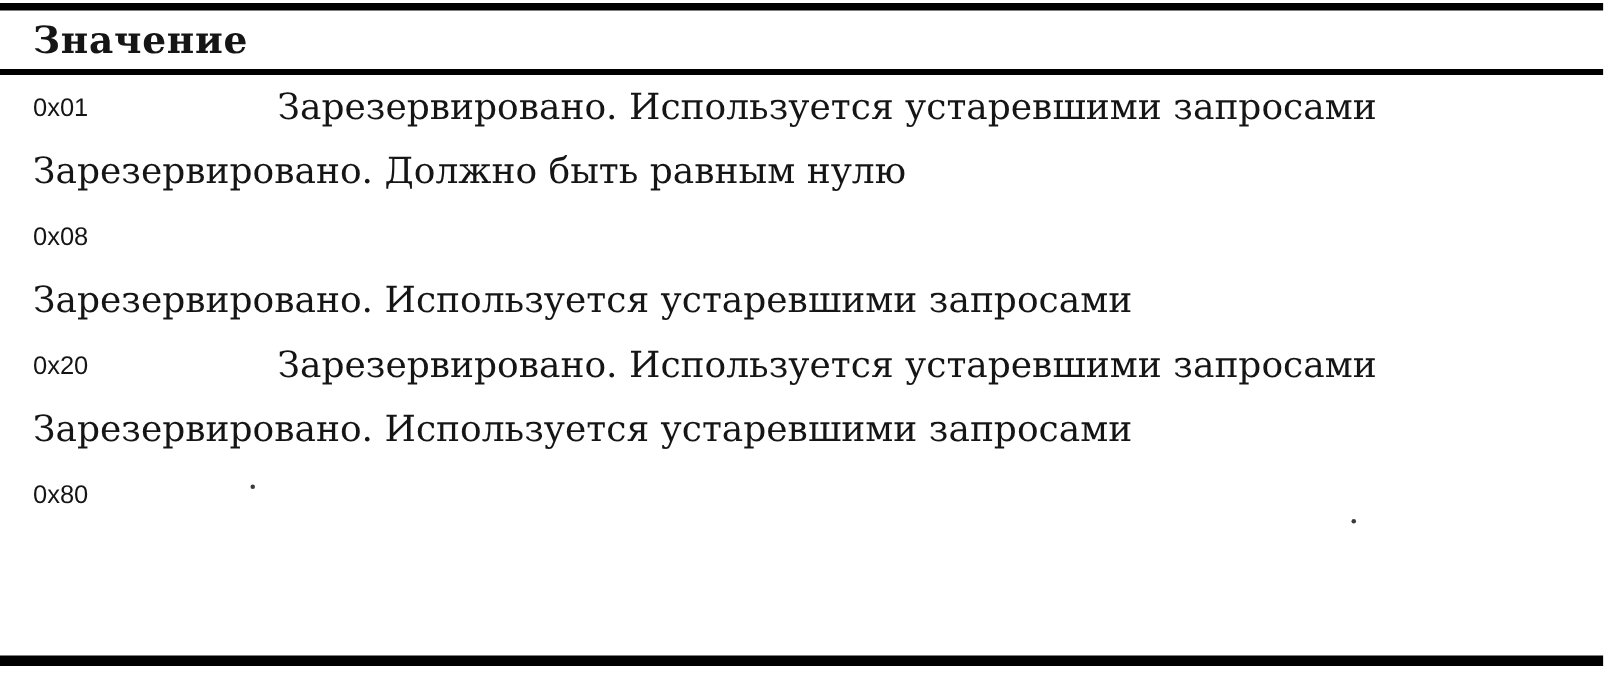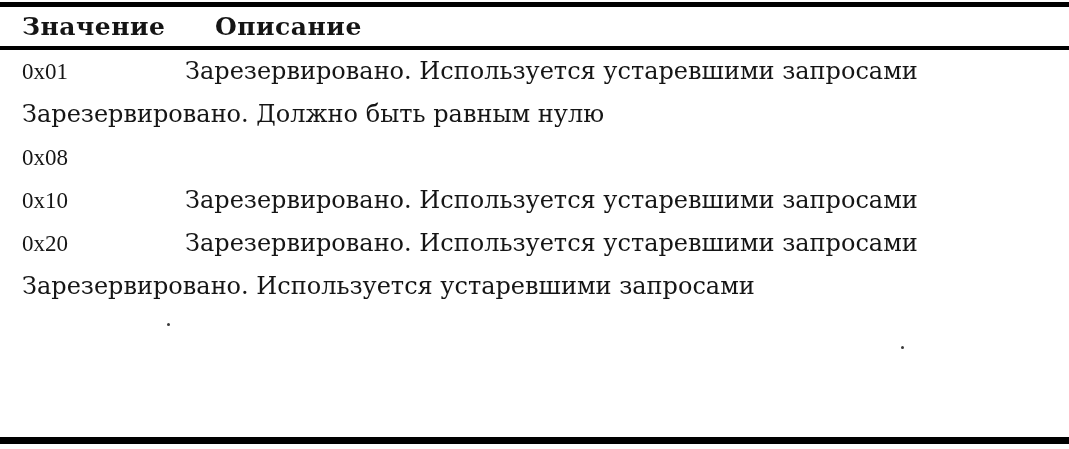--- a/index.html
+++ b/index.html
@@ -46,22 +46,22 @@
     line-height: 43px;
     height: 387px;
   }
   .row {
     display: flex;
     align-items: flex-start;
   }
   .value-cell {
     flex: none;
     width: 163px;
-    font-family: Liberation Serif, serif;
-    font-size: 23px;
+    font-family: Liberation Sans, sans-serif;
+    font-size: 17px;
   }
   .header-row .value-cell {
     font-family: "DejaVu Serif", serif;
     font-size: 25px;
   }
   .desc-cell {
     flex: 1;
     max-width: 828px;
   }
   .artifact {
@@ -74,48 +74,47 @@
 </style>
 </head>
 <body>
 
 <div class="page">
 
   <div class="rule rule-top"></div>
 
   <div class="header-row">
     <div class="value-cell">Значение</div>
-    <div class="desc-cell">Описание</div>
   </div>
 
   <div class="rule rule-mid"></div>
 
   <div class="table-body">
     <div class="row">
       <div class="value-cell">0x01</div>
       <div class="desc-cell">Зарезервировано. Используется устаревшими запросами</div>
     </div>
     <div class="row">
       <div class="desc-cell">Зарезервировано. Должно быть равным нулю</div>
     </div>
     <div class="row">
       <div class="value-cell">0x08</div>
     </div>
     <div class="row">
-      <div class="value-cell">0x10</div>
       <div class="desc-cell">Зарезервировано. Используется устаревшими запросами</div>
     </div>
     <div class="row">
       <div class="value-cell">0x20</div>
       <div class="desc-cell">Зарезервировано. Используется устаревшими запросами</div>
     </div>
     <div class="row">
       <div class="desc-cell">Зарезервировано. Используется устаревшими запросами</div>
     </div>
     <div class="row">
+      <div class="value-cell">0x80</div>
     </div>
   </div>
 
   <div class="rule rule-bottom"></div>
 
   <div class="artifact artifact-1"></div>
   <div class="artifact artifact-2"></div>
 
 </div>
 

